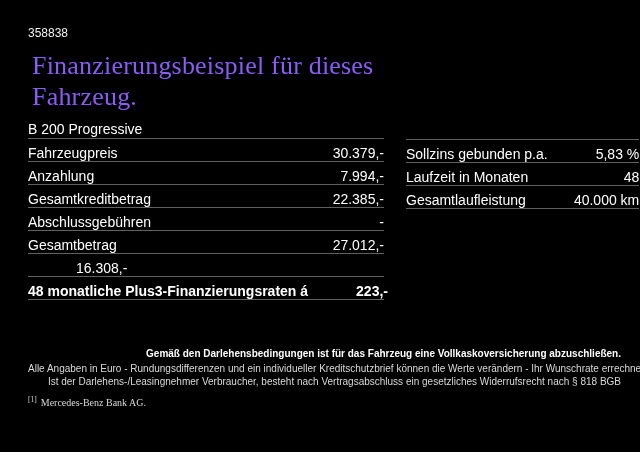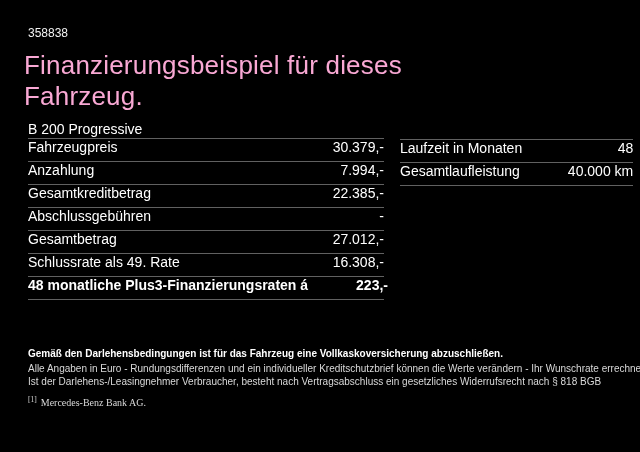--- a/index.html
+++ b/index.html
@@ -17,36 +17,37 @@
   }
   .doc-number {
     position: absolute;
     left: 28px;
     top: 26px;
     font-size: 12px;
     color: #f2f2f2;
   }
   .page-title {
     position: absolute;
-    left: 24px;
+    left: 32px;
     top: 50px;
     width: 450px;
     font-size: 26px;
     font-weight: 400;
     line-height: 31px;
     letter-spacing: 0.2px;
-    color: #f9a8d4;
+    color: #8b5cf6;
+    font-family: Liberation Serif, serif;
   }
   .tables {
     position: absolute;
     left: 28px;
     right: 44px;
     top: 121px;
     display: flex;
-    gap: 16px;
+    gap: 22px;
   }
   .table-left {
     width: 356px;
     flex: 0 0 356px;
   }
   .table-right {
     flex: 1 1 auto;
     margin-top: 18px;
     border-top: 1px solid #616161;
   }
@@ -54,37 +55,38 @@
     height: 17px;
     font-size: 14px;
     line-height: 16px;
     border-bottom: 1px solid #616161;
     color: #ffffff;
   }
   .row {
     height: 22px;
     display: flex;
     justify-content: space-between;
-    align-items: flex-start;
+    align-items: flex-end;
     border-bottom: 1px solid #616161;
     font-size: 14px;
   }
   .row .label { text-align: left; white-space: nowrap; }
   .row .value { text-align: right; white-space: nowrap; margin-left: 48px; }
   .row.bold { font-weight: bold; }
   .sup {
     font-size: 8px;
     vertical-align: super;
     margin-left: 2px;
   }
   .fine-print {
     position: absolute;
     left: 28px;
-    right: 36px;
+    right: 19px;
     top: 347px;
+    text-align: right;
   }
   .fine-print .bold-line {
     font-size: 10px;
     font-weight: bold;
     color: #ffffff;
     line-height: 13px;
     margin-bottom: 2px;
     white-space: nowrap;
   }
   .fine-print .small-line {
@@ -133,30 +135,33 @@
     </div>
     <div class="row">
       <span class="label">Abschlussgebühren</span>
       <span class="value">-</span>
     </div>
     <div class="row">
       <span class="label">Gesamtbetrag</span>
       <span class="value">27.012,-</span>
     </div>
     <div class="row">
-      <span class="label">Schlussrate als 49. Rate</span>
       <span class="value">16.308,-</span>
     </div>
     <div class="row bold">
       <span class="label">48 monatliche Plus3-Finanzierungsraten á</span>
       <span class="value">223,-</span>
     </div>
   </div>
 
   <div class="table-right">
+    <div class="row">
+      <span class="label">Sollzins gebunden p.a.</span>
+      <span class="value">5,83 %</span>
+    </div>
     <div class="row">
       <span class="label">Laufzeit in Monaten</span>
       <span class="value">48</span>
     </div>
     <div class="row">
       <span class="label">Gesamtlaufleistung</span>
       <span class="value">40.000 km</span>
     </div>
   </div>
 

